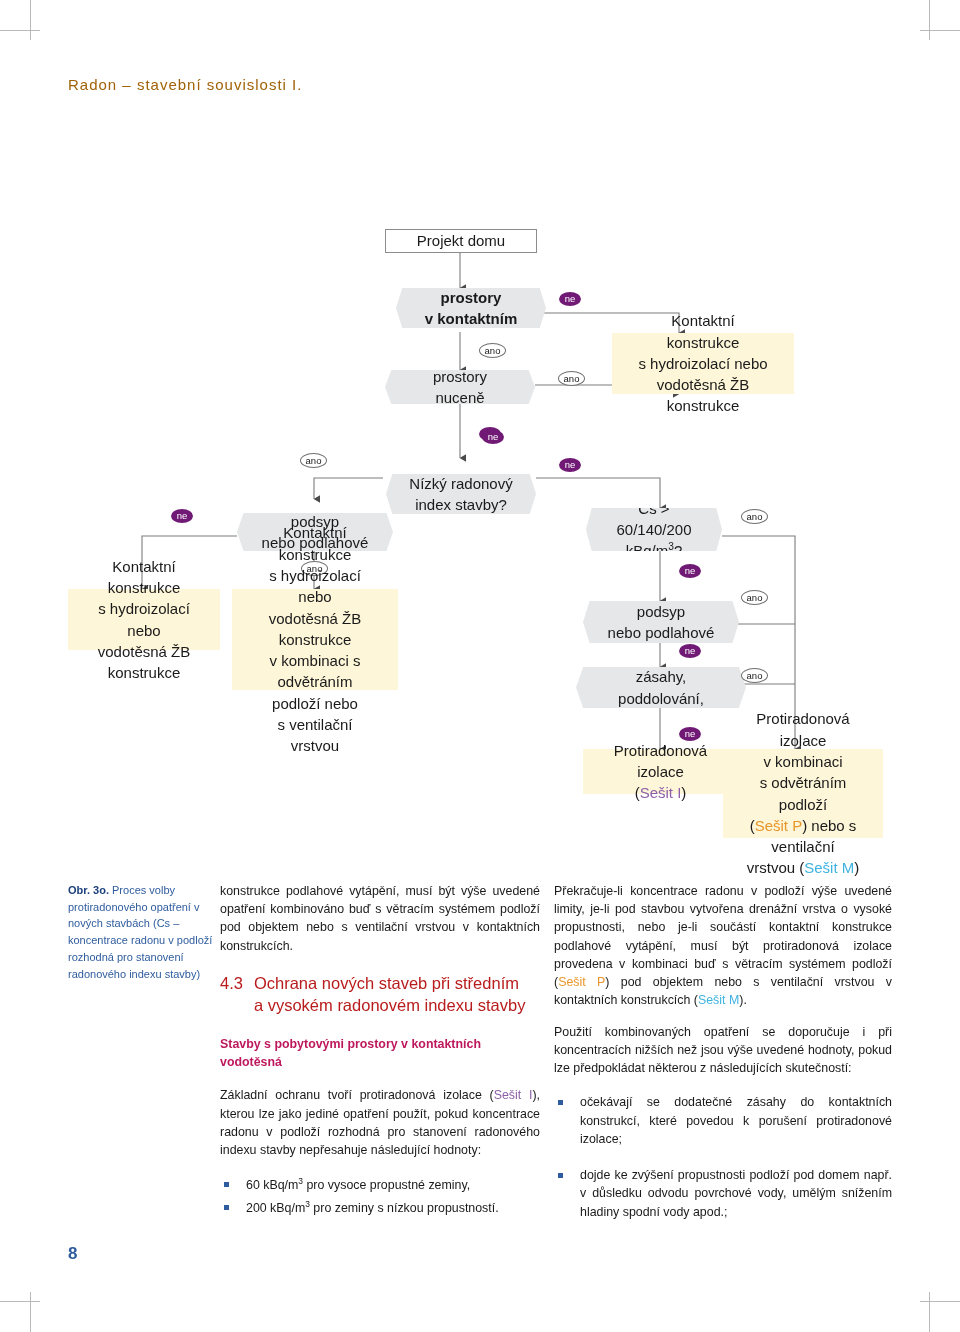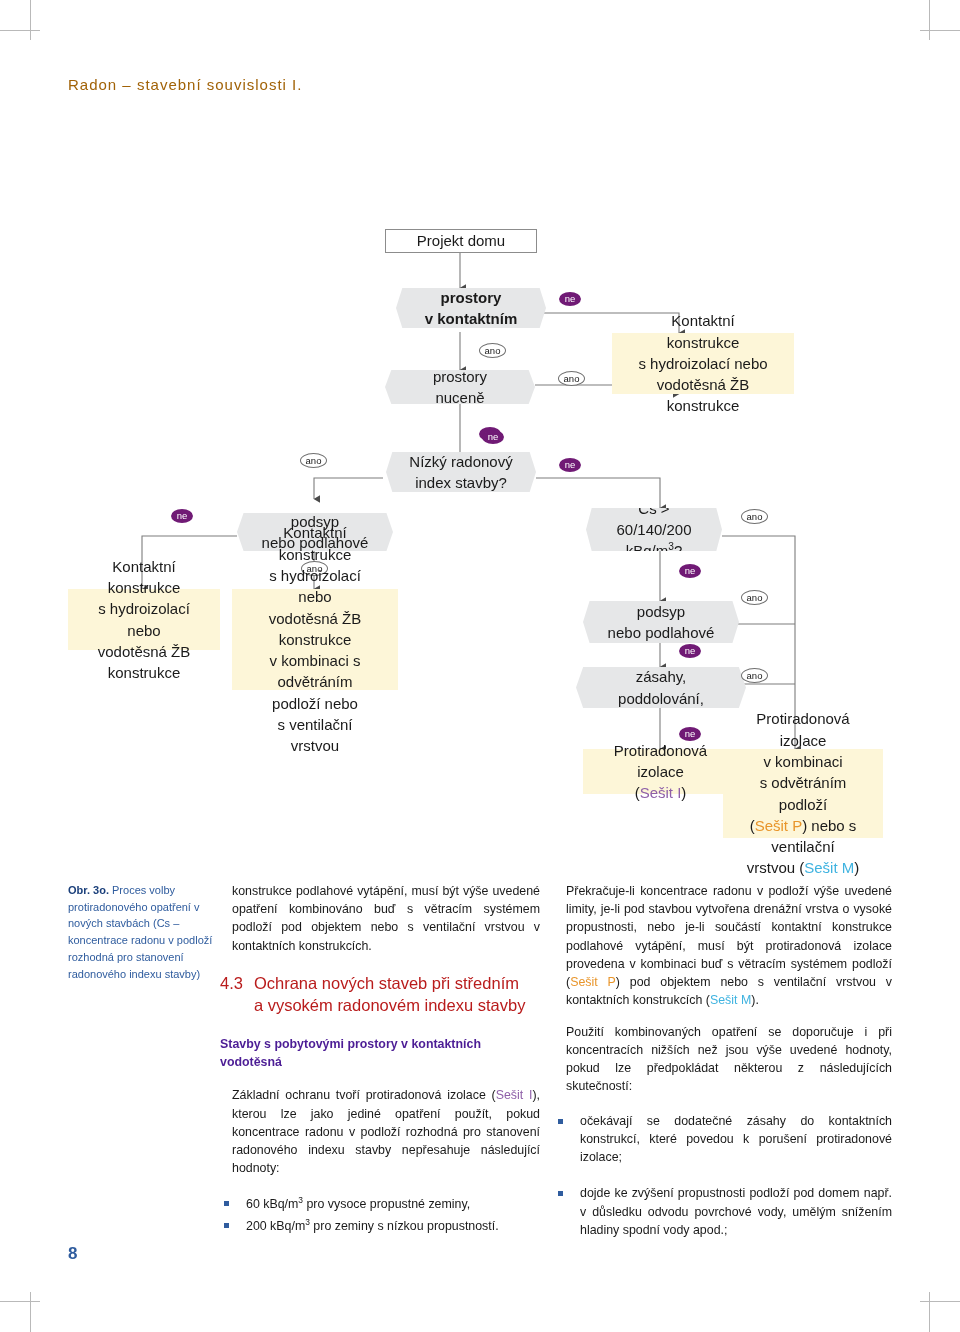--- a/index.html
+++ b/index.html
@@ -68,34 +68,34 @@
 
   .caption {
     font-size:11px; line-height:1.52; color:#2f5c9e;
   }
   .caption b { color:#1a3f7a; }
 
   .body {
     font-size:12.4px; line-height:1.47; color:#1a1a1a;
     text-align:justify;
   }
-  .body p { margin:0 0 13px 12px; }
+  .body p { margin:0 0 13px 0; }
   .body p.tight { margin-bottom:0; }
 
   h2.sect {
     font-size:16.5px; line-height:1.32; color:#b91c1c;
     font-weight:400; margin:18px 0 20px 0;
     display:flex; gap:11px;
   }
   h2.sect .num { flex:0 0 auto; }
   h2.sect .txt { flex:1 1 auto; }
 
   h3.sub {
     font-size:12.4px; line-height:1.45; font-weight:bold;
-    margin:0 0 14px 0; color:#4c1d95;
+    margin:0 0 14px 0; color:#be185d;
   }
 
   ul.sq { list-style:none; margin:16px 0 0 0; padding:0; }
   ul.sq li {
     position:relative; padding-left:26px; margin-bottom:3px;
     font-size:12.4px; line-height:1.47; text-align:justify;
   }
   ul.sq li::before {
     content:""; position:absolute; left:4px; top:7px;
     width:5px; height:5px; background:#2f5c9e;
@@ -182,21 +182,21 @@
   </div>
   <div class="pill pill-ano" style="left:558px; top:371px;">ano</div>
   <div class="pill pill-ne" style="left:479px; top:427px;">ne</div>
 
   <div class="node n-result" style="left:612px; top:333px; width:182px; height:61px; flex-direction:column;">
     <span>Kontaktní konstrukce</span>
     <span>s hydroizolací nebo</span>
     <span>vodotěsná ŽB konstrukce</span>
   </div>
 
-  <div class="node n-dec hexclip" style="left:386px; top:452px; width:150px; height:40px; flex-direction:column;">
+  <div class="node n-dec hexclip" style="left:386px; top:474px; width:150px; height:40px; flex-direction:column;">
     <span>Nízký radonový</span>
     <span>index stavby?</span>
   </div>
   <div class="pill pill-ne" style="left:482px; top:430px;">ne</div>
   <div class="pill pill-ano" style="left:300px; top:453px;">ano</div>
   <div class="pill pill-ne" style="left:559px; top:458px;">ne</div>
 
   <div class="node n-dec hexclip" style="left:237px; top:513px; width:156px; height:38px; flex-direction:column;">
     <span>Štěrkový podsyp</span>
     <span>nebo podlahové topení?</span>

